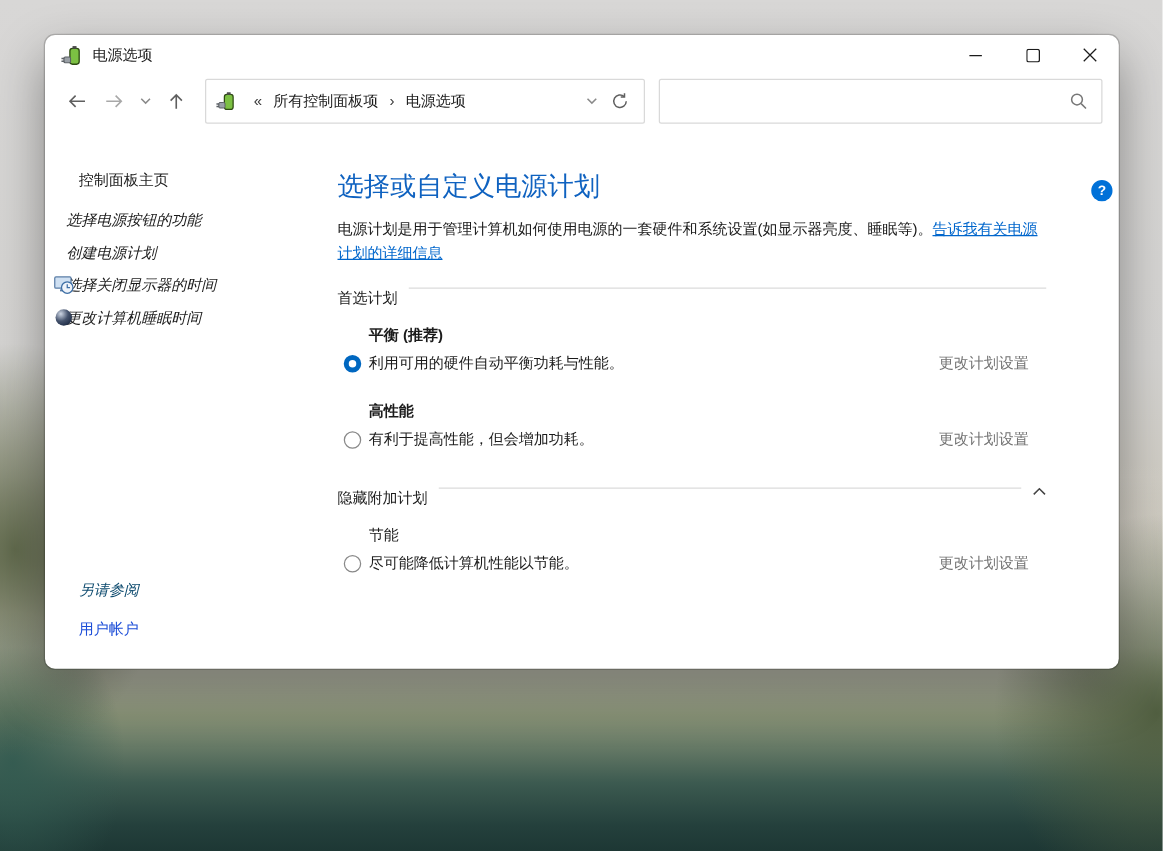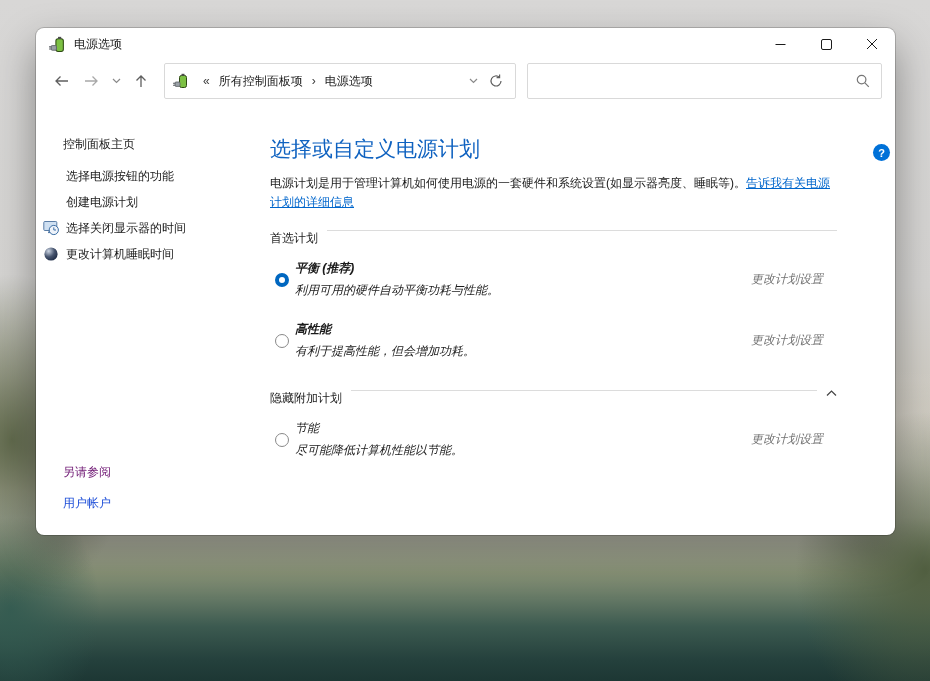--- a/index.html
+++ b/index.html
@@ -46,33 +46,33 @@
   .search .mag { margin-right: 11px; flex: none; display: flex; }
   
   .content { position: relative; display: flex; height: calc(100% - 78px); }
   .help-btn {
     position: absolute; top: 38px; right: 5px; width: 17px; height: 17px; border-radius: 50%;
     background: #0071d8; color: #fff; font-size: 11px; font-weight: bold;
     display: flex; align-items: center; justify-content: center; cursor: default;
   }
   .sidebar { position: relative; width: 234px; flex: none; padding-top: 30px; }
   .side-home { margin-left: 27px; margin-bottom: 16px; cursor: default; }
-  .side-item { position: relative; padding-left: 30px; margin-bottom: 11px; line-height: 15px; cursor: default; }
+  .side-item { position: relative; padding-left: 17px; margin-bottom: 11px; line-height: 15px; cursor: default; font-style: italic; }
   .side-item .itm-ico { position: absolute; left: 7px; top: -1px; width: 16px; height: 16px; }
   .see-also { position: absolute; left: 27px; bottom: 23px; }
-  .see-also-hdr { color: #701a75; margin-bottom: 14px; }
+  .see-also-hdr { color: #0c4a6e; margin-bottom: 14px; font-style: italic; }
   .see-also-link { color: #1d4ed8; cursor: default; }
   .main { flex: 1; padding: 29px 58px 0 0; }
   .page-title { font-size: 21px; font-weight: 400; color: #0f62c0; margin-bottom: 11px; }
   .intro { line-height: 19px; margin-bottom: 18px; }
   .intro a { color: #0066cc; text-decoration: underline; cursor: pointer; }
   .group-hdr { display: flex; align-items: flex-start; margin-top: 14px; }
   .group-hdr .rule { flex: 1; height: 1px; background: #dcdcdc; margin-left: 9px; }
   .group-hdr .collapse { margin-left: 9px; display: flex; cursor: default; }
-  .plan-row { display: flex; align-items: center; margin-top: 13px; padding-right: 14px; font-style: italic; }
+  .plan-row { display: flex; align-items: flex-end; margin-top: 13px; padding-right: 14px; }
   .plan-row + .plan-row { margin-top: 23px; }
   .radio { width: 14px; height: 14px; border-radius: 50%; border: 1px solid #898989; background: #fff; margin: 1px 6px 0 5px; flex: none; cursor: default; }
   .radio.checked { border: 4px solid #0067c0; }
   .plan-body { flex: 1; }
   .plan-name { font-weight: bold; line-height: 16px; cursor: default; }
   .plan-desc { margin-top: 7px; line-height: 15px; }
   .plan-link { color: #737373; white-space: nowrap; margin-left: 20px; cursor: pointer; line-height: 16px; }
   .sec2 { margin-top: 31px; }
   svg { display: block; }
 </style>

